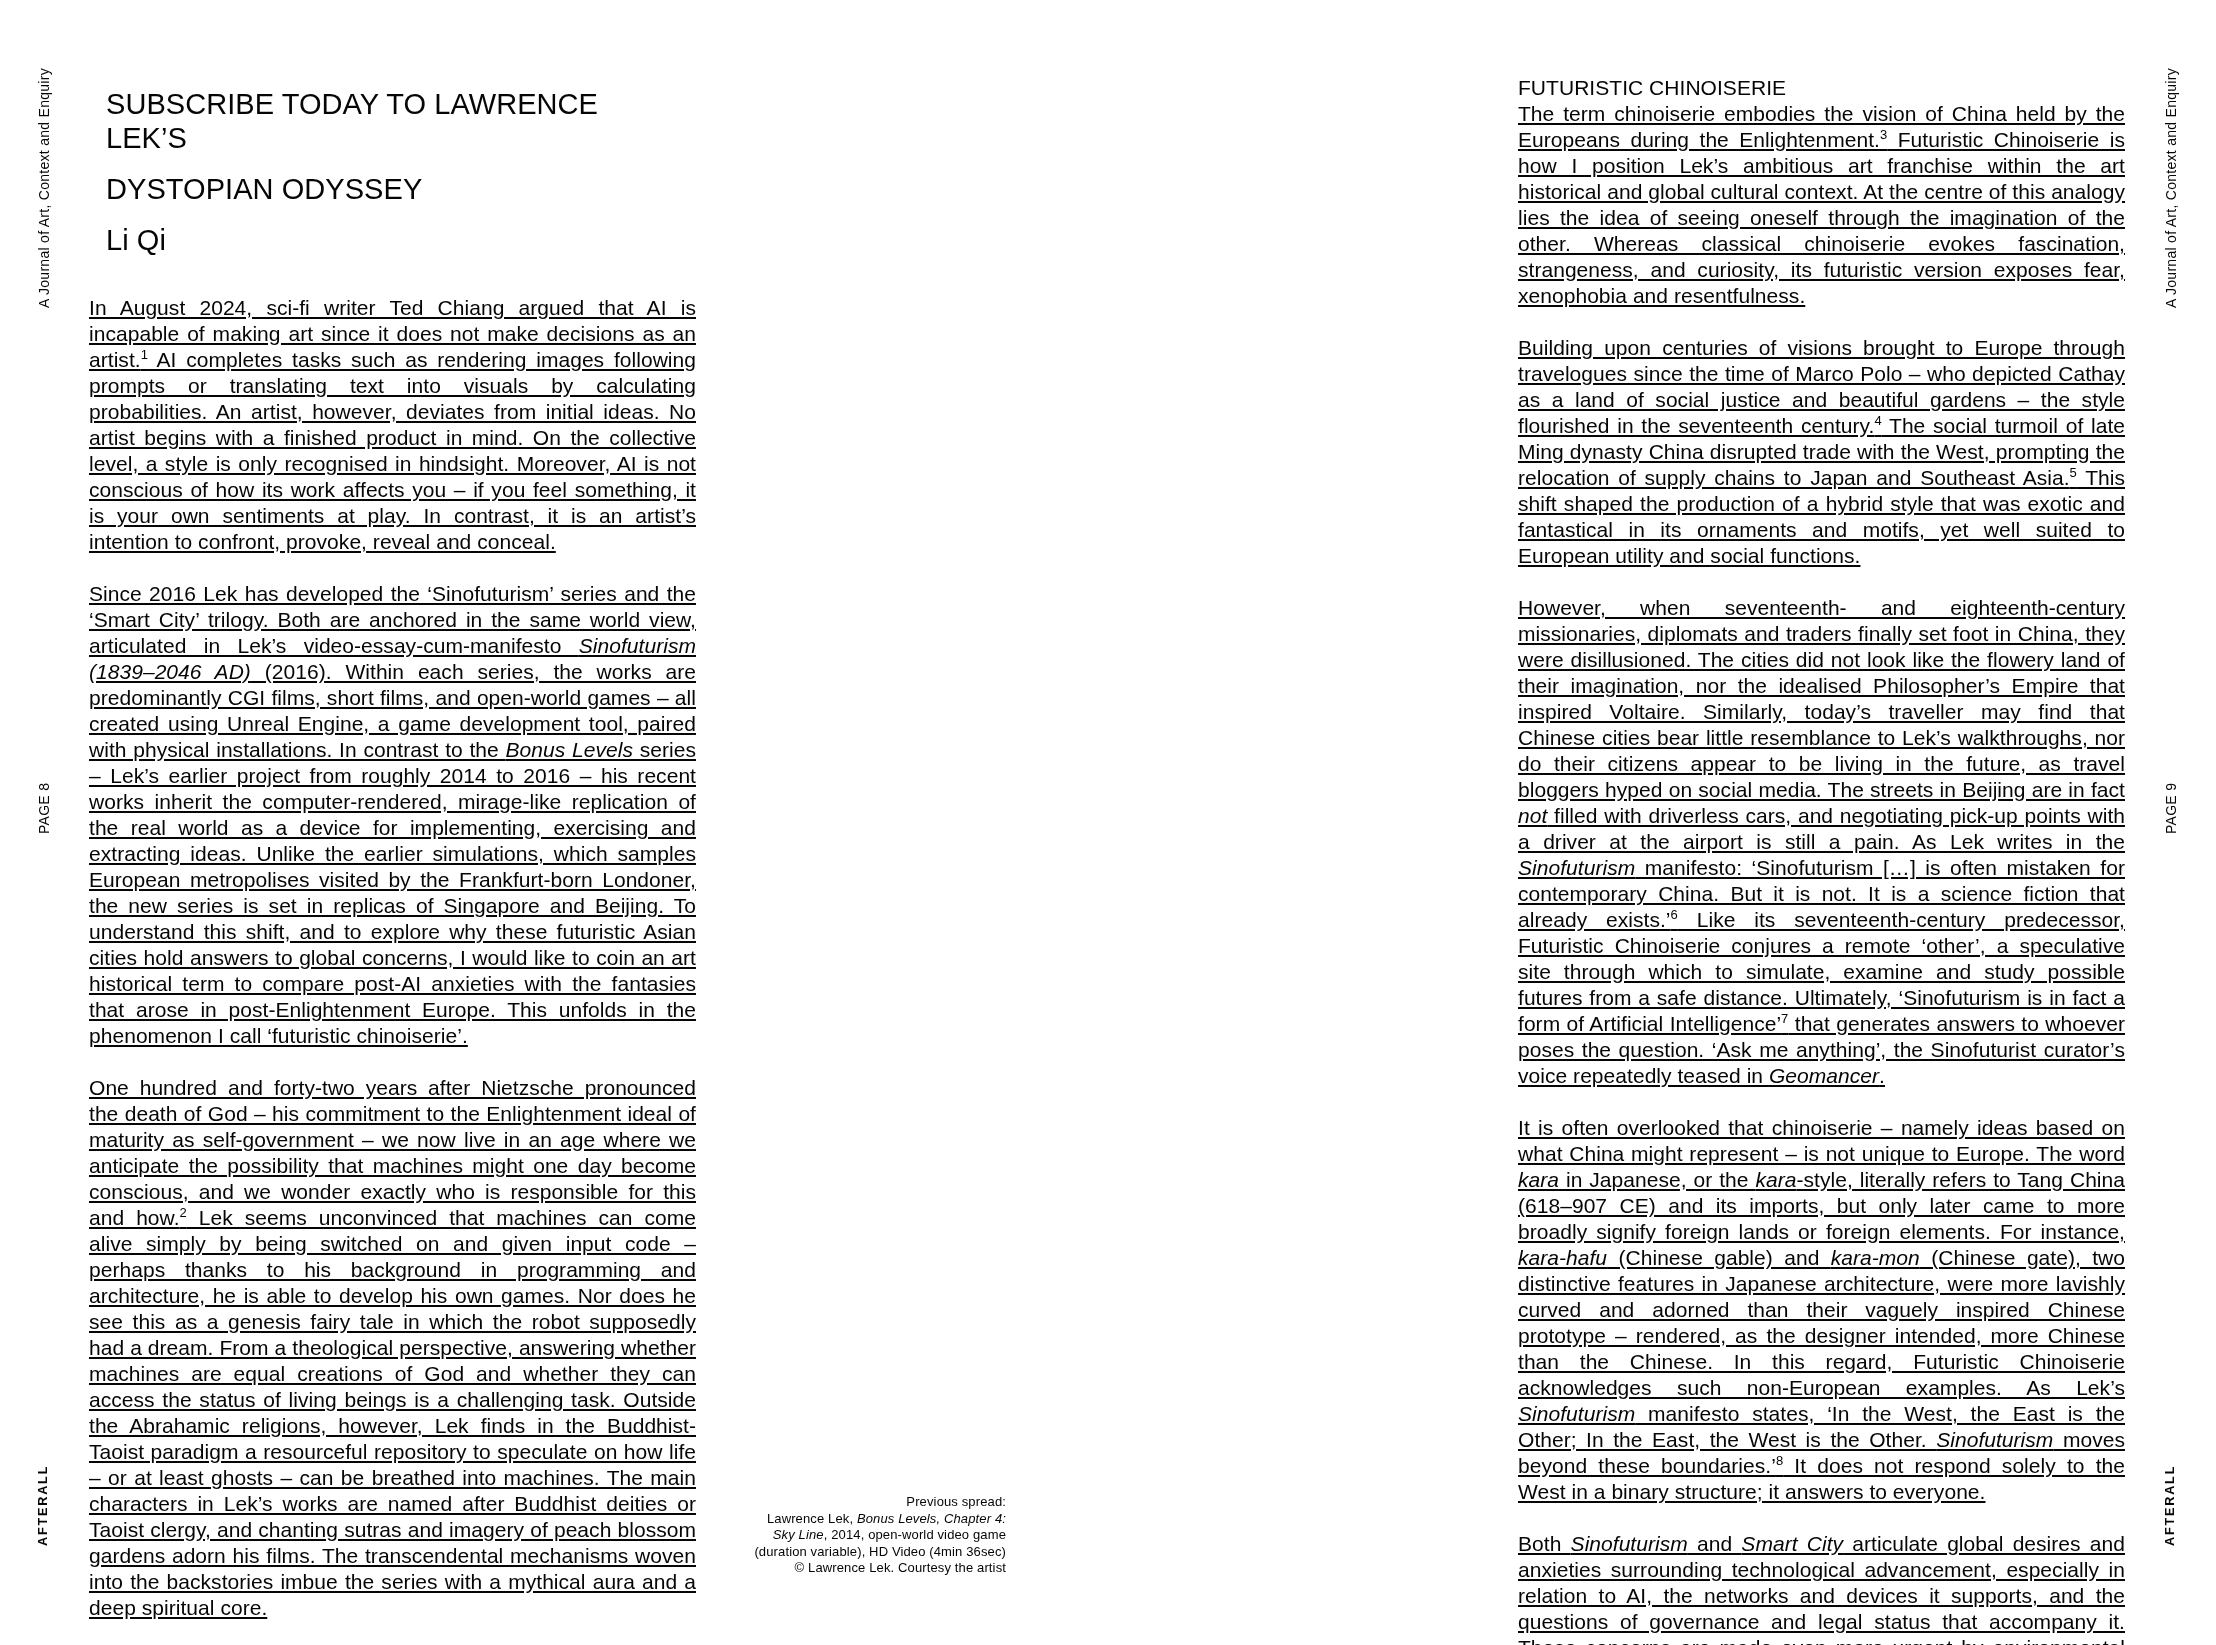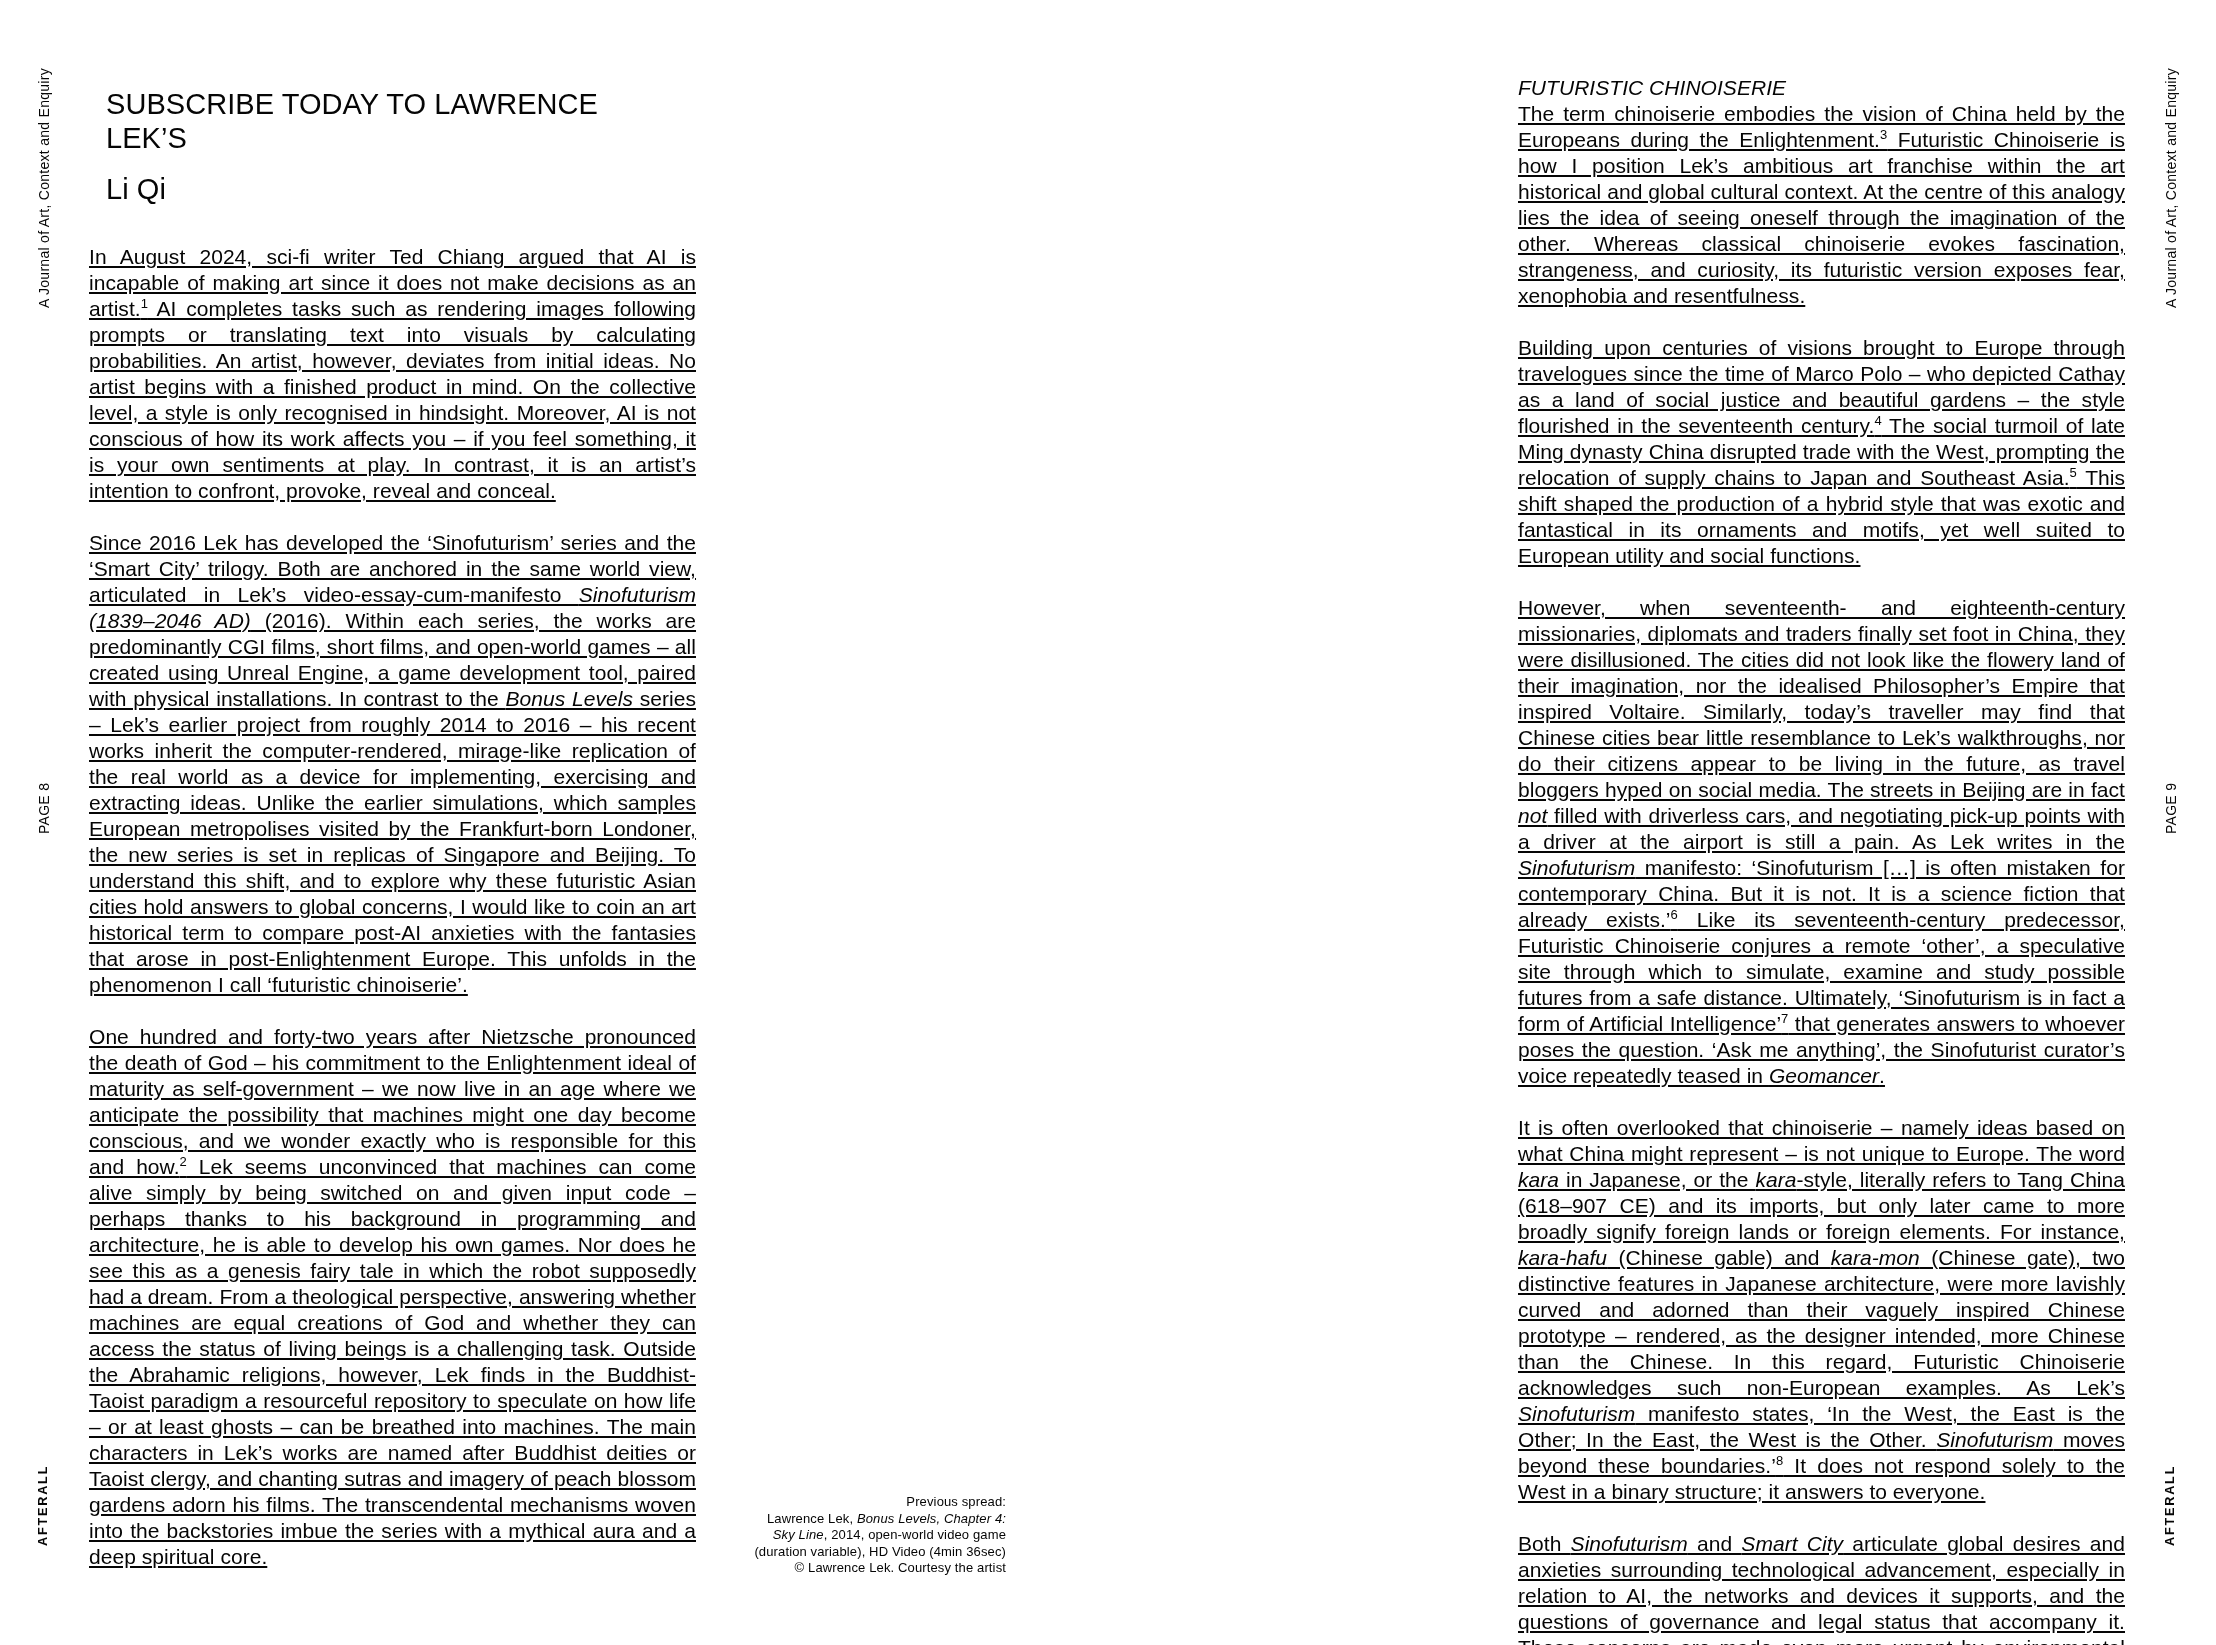--- a/index.html
+++ b/index.html
@@ -52,21 +52,20 @@
     text-align:justify;
     margin:0 0 26px 0;
     letter-spacing:0.002em;
     text-decoration:underline;
   }
   p.body:last-child{margin-bottom:0;}
   .subhead{
     font-size:21px;
     line-height:26px;
     letter-spacing:0.002em;
-    font-style:italic;
   }
   .italic{font-style:italic;text-align:right;}
   sup{
     font-size:0.62em;
     line-height:0;
     vertical-align:super;
   }
   
   .caption{
     position:absolute;
@@ -87,20 +86,21 @@
   <div class="rail-text rl-page">PAGE 8</div>
   <div class="rail-text brand rl-brand">AFTERALL</div>
 
   <div class="rail-text rr-tagline">A Journal of Art, Context and Enquiry</div>
   <div class="rail-text rr-page">PAGE 9</div>
   <div class="rail-text brand rr-brand">AFTERALL</div>
 
   <main class="col col-left">
     <h1 class="title">
       <div>SUBSCRIBE TODAY TO LAWRENCE LEK’S</div>
+      <div>DYSTOPIAN ODYSSEY</div>
       <div>Li Qi</div>
     </h1>
     <p class="body">In August 2024, sci-fi writer Ted Chiang argued that AI is incapable of making art since it does not make decisions as an artist.<sup>1</sup> AI completes tasks such as rendering images following prompts or translating text into visuals by calculating probabilities. An artist, however, deviates from initial ideas. No artist begins with a finished product in mind. On the collective level, a style is only recognised in hindsight. Moreover, AI is not conscious of how its work affects you – if you feel something, it is your own sentiments at play. In contrast, it is an artist’s intention to confront, provoke, reveal and conceal.</p>
     <p class="body">Since 2016 Lek has developed the ‘Sinofuturism’ series and the ‘Smart City’ trilogy. Both are anchored in the same world view, articulated in Lek’s video-essay-cum-manifesto <span class="italic">Sinofuturism (1839–2046 AD)</span> (2016). Within each series, the works are predominantly CGI films, short films, and open-world games – all created using Unreal Engine, a game development tool, paired with physical installations. In contrast to the <span class="italic">Bonus Levels</span> series – Lek’s earlier project from roughly 2014 to 2016 – his recent works inherit the computer-rendered, mirage-like replication of the real world as a device for implementing, exercising and extracting ideas. Unlike the earlier simulations, which samples European metropolises visited by the Frankfurt-born Londoner, the new series is set in replicas of Singapore and Beijing. To understand this shift, and to explore why these futuristic Asian cities hold answers to global concerns, I would like to coin an art historical term to compare post-AI anxieties with the fantasies that arose in post-Enlightenment Europe. This unfolds in the phenomenon I call ‘futuristic chinoiserie’.</p>
     <p class="body">One hundred and forty-two years after Nietzsche pronounced the death of God – his commitment to the Enlightenment ideal of maturity as self-government – we now live in an age where we anticipate the possibility that machines might one day become conscious, and we wonder exactly who is responsible for this and how.<sup>2</sup> Lek seems unconvinced that machines can come alive simply by being switched on and given input code – perhaps thanks to his background in programming and architecture, he is able to develop his own games. Nor does he see this as a genesis fairy tale in which the robot supposedly had a dream. From a theological perspective, answering whether machines are equal creations of God and whether they can access the status of living beings is a challenging task. Outside the Abrahamic religions, however, Lek finds in the Buddhist-Taoist paradigm a resourceful repository to speculate on how life – or at least ghosts – can be breathed into machines. The main characters in Lek’s works are named after Buddhist deities or Taoist clergy, and chanting sutras and imagery of peach blossom gardens adorn his films. The transcendental mechanisms woven into the backstories imbue the series with a mythical aura and a deep spiritual core.</p>
   </main>
 
   <main class="col col-right">
     <div class="subhead">FUTURISTIC CHINOISERIE</div>
     <p class="body">The term chinoiserie embodies the vision of China held by the Europeans during the Enlightenment.<sup>3</sup> Futuristic Chinoiserie is how I position Lek’s ambitious art franchise within the art historical and global cultural context. At the centre of this analogy lies the idea of seeing oneself through the imagination of the other. Whereas classical chinoiserie evokes fascination, strangeness, and curiosity, its futuristic version exposes fear, xenophobia and resentfulness.</p>

